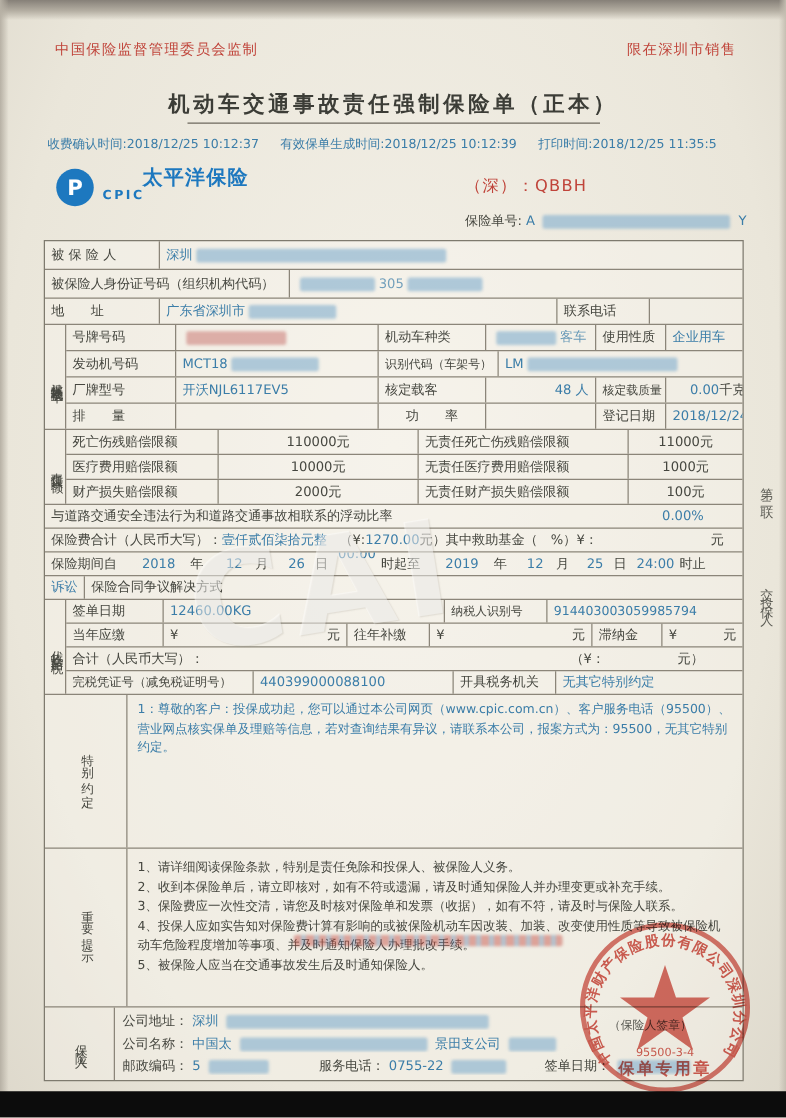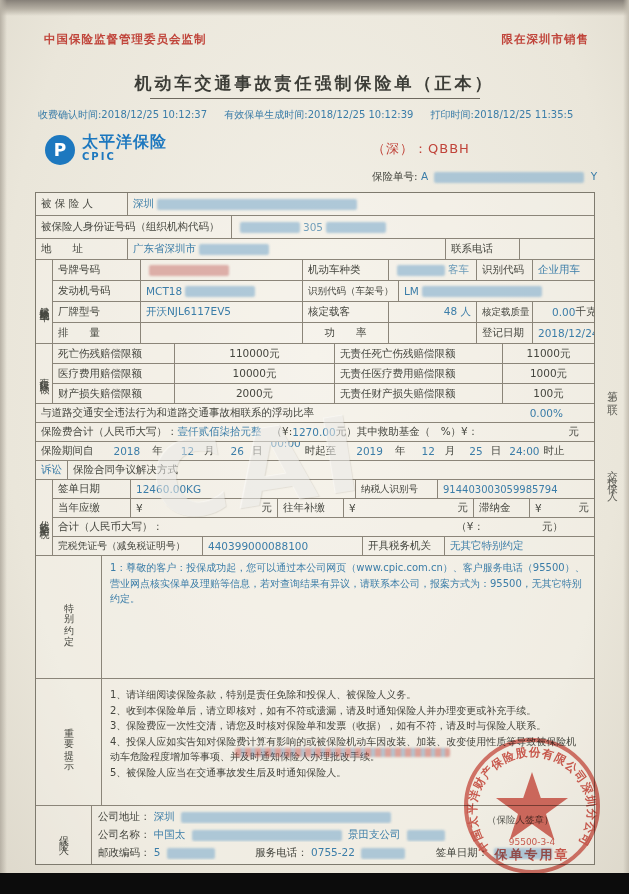--- a/index.html
+++ b/index.html
@@ -8,29 +8,29 @@
         background-image:radial-gradient(ellipse at 50% 40%, #f3f0e7 0%, #eae6da 70%, #ddd8cb 100%);}
   .top-strip{position:absolute;top:0;left:0;right:0;height:16px;
         background:linear-gradient(#868078,#b5afa3 55%,rgba(0,0,0,0));}
   .left-edge{position:absolute;top:0;left:0;bottom:0;width:7px;background:linear-gradient(90deg,#b7b1a5,rgba(0,0,0,0));}
   .right-edge{position:absolute;top:0;right:0;bottom:0;width:6px;background:linear-gradient(270deg,#c4beb1,rgba(0,0,0,0));}
   .bottom-strip{position:absolute;bottom:0;left:0;right:0;height:21px;background:#0c0c0c;}
   .red{color:#c0443a}
   .val{color:#3b7da8}
   .lab{color:#45463f}
   .reg-line{position:absolute;top:32px;left:44px;right:40px;display:flex;justify-content:space-between;
-        font-size:11.5px;font-weight:bold;letter-spacing:1px;}
+        font-size:11.5px;font-weight:normal;letter-spacing:1px;}
   .title{position:absolute;top:72px;left:0;right:0;text-align:center;font-size:17px;font-weight:bold;
         letter-spacing:3px;color:#3c3d37;}
   .title-underline{position:absolute;top:98px;left:150px;width:330px;border-bottom:1.5px solid #6d685e;}
   .times{position:absolute;top:108px;left:38px;right:0;white-space:nowrap;overflow:hidden;font-size:10px;}
   .times span{margin-right:14px;}
   .brand{position:absolute;top:134px;left:44px;display:flex;align-items:flex-start;}
   .brand-txt{margin-left:6px;line-height:1;}
-  .brand-name{font-size:16px;font-weight:bold;color:#1d78bf;letter-spacing:1px;}
+  .brand-name{font-size:16px;font-weight:bold;color:#1d78bf;letter-spacing:1px;margin-left:32px;}
   .brand-abbr{font-size:10px;font-weight:bold;color:#1d78bf;letter-spacing:2px;margin-top:2px;}
   .code-red{position:absolute;top:140px;left:372px;font-size:13px;font-weight:normal;letter-spacing:1px;}
   .policy-no{position:absolute;top:170px;left:372px;font-size:10.5px;}
   .wrap{position:absolute;top:192px;left:35px;width:560px;z-index:1;}
   .tbl{border:1.5px solid #7e7a6e;background:rgba(252,250,243,.35);}
   .sect{display:flex;border-bottom:1px solid #8b8579;}
   .sect:last-child{border-bottom:none;}
   .rows{flex:1;display:flex;flex-direction:column;min-width:0;}
   .tr{display:flex;align-items:center;border-bottom:1px solid #8b8579;}
   .rows .tr:last-child, .sect > .tr:last-child{border-bottom:none;}
@@ -152,21 +152,21 @@
                 <span class="rd rd-red" style="width:80px"></span>
               </div>
             <div class="td" style="width:86px">
                 <span>机动车种类</span>
               </div>
             <div class="td" style="width:88px">
               <span class="rd" style="width:48px"></span>
               <span class="val" style="opacity:.75">客车</span>
             </div>
             <div class="td" style="width:56px">
-                <span>识别代码</span>
+                <span>使用性质</span>
               </div>
             <div class="td">
                 <span class="val">企业用车</span>
               </div>
           </div>
           <div class="tr h20">
             <div class="td" style="width:88px">
                 <span>发动机号码</span>
               </div>
             <div class="td" style="width:162px">

